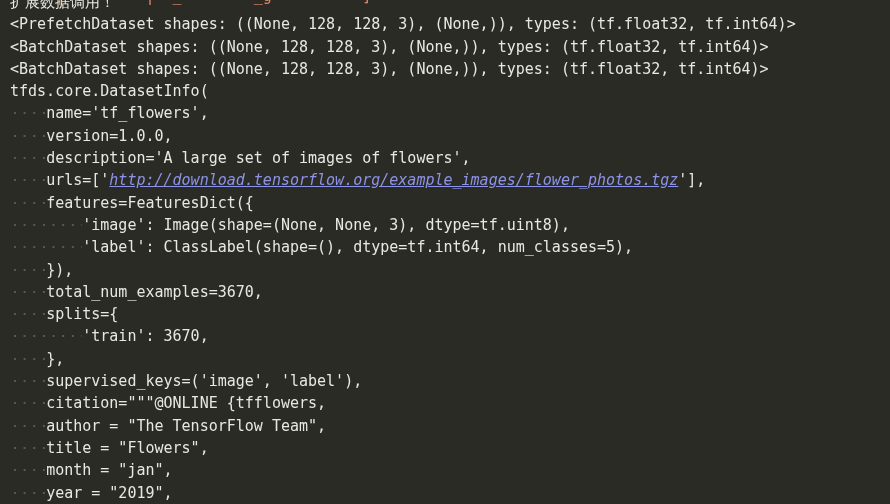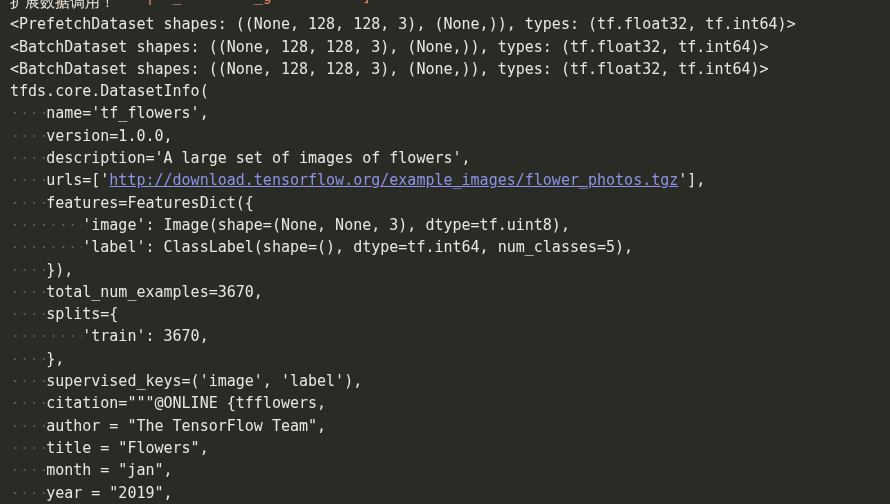--- a/index.html
+++ b/index.html
@@ -43,20 +43,21 @@
     top: 50%;
     height: 2px;
     margin-top: -1px;
     background-image: radial-gradient(circle at 1px 1px, #5a5a52 1px, transparent 1.2px);
     background-size: 9.65px 2px;
     background-position: 4px 0;
   }
   .lnk {
     color: #8c93e8;
     text-decoration: underline;
+    font-style: italic;
     text-align: center;
   }
   #cutoff-row {
     position: absolute;
     left: 10px;
     top: -15px;
     white-space: pre;
     color: #e2896b;
     font-family: "DejaVu Sans Mono", "Liberation Mono", monospace;
     font-size: 15px;

